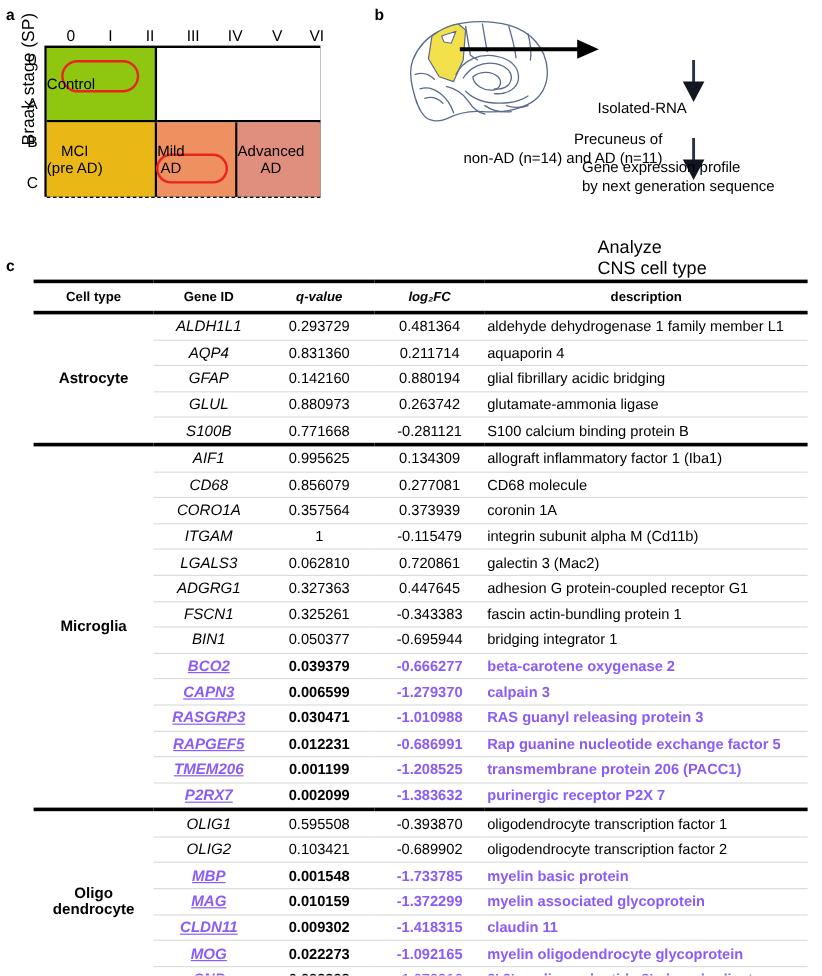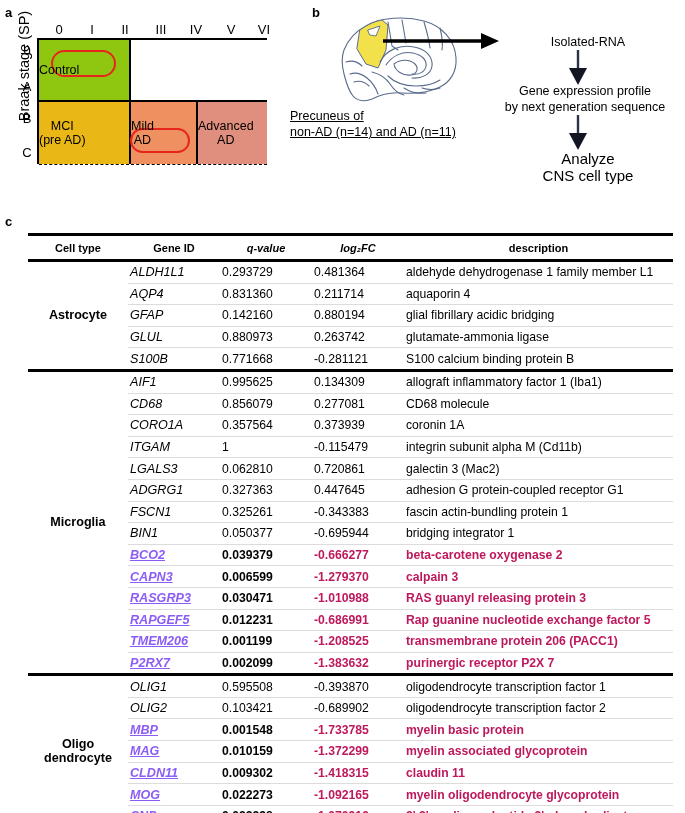--- a/index.html
+++ b/index.html
@@ -121,27 +121,27 @@
   #oval-mildad  { left: 130px; top: 128px; width: 60px; height: 25px; }
   .cell-text { position: relative; z-index: 2; }
 
   
   #panel-b { position: absolute; left: 290px; top: 0; width: 395px; height: 205px; }
 
   #brain-svg { position: absolute; left: 42px; top: 16px; }
 
   #precuneus-caption {
     position: absolute; left: 0px; top: 108px;
-    width: 262px; text-align: left;
-    font-size: 12.5px; line-height: 1.28; text-decoration: underline;
+    width: 262px; text-align: right;
+    font-size: 12.5px; line-height: 1.28;
   }
 
   .flow-text {
-    position: absolute; text-align: center;
-    font-size: 12.5px; line-height: 1.26;
+    position: absolute; text-align: left;
+    font-size: 12.5px; line-height: 1.26; margin-top: 48px;
   }
   #isolated-rna { left: 208px; top: 35px; width: 180px; }
   #gene-expr    { left: 195px; top: 84px; width: 200px; font-size: 12.5px; }
   #analyze      { left: 208px; top: 151px; width: 180px; font-size: 15px; line-height: 1.1; }
 
   .arrow-svg { position: absolute; }
   #arrow-horiz { left: 93px; top: 32px; }
   #arrow-v1    { left: 277px; top: 50px; }
   #arrow-v2    { left: 277px; top: 115px; }
 
@@ -180,31 +180,31 @@
     white-space: nowrap;
   }
   td.cell-type {
     text-align: center;
     font-weight: bold;
     font-size: 12.6px;
     border-bottom: none;
     line-height: 1.18;
   }
   td.gene-id {
-    text-align: left;
+    text-align: center;
     font-style: italic;
     font-size: 12.6px;
   }
-  td.qval, td.fc { text-align: left; }
+  td.qval, td.fc { text-align: center; }
   td.desc { text-align: left; padding-left: 9px; }
 
   tr.hl td.gene-id { color: #8b5cf6; font-weight: bold; text-decoration: underline; }
   tr.hl td.qval    { font-weight: bold; color: #000; }
-  tr.hl td.fc      { color: #be185d; font-weight: bold; }
-  tr.hl td.desc    { font-weight: bold; color: #be185d; }
+  tr.hl td.fc      { color: #8b5cf6; font-weight: bold; }
+  tr.hl td.desc    { font-weight: bold; color: #8b5cf6; }
 
   tr.sec-start td { border-top: 3px solid #000; }
   tr.sec-start td.cell-type { border-top: 3px solid #000; }
   tr.last-row td { border-bottom: 3px solid #000; }
 </style>
 </head>
 <body>
 
 <div id="panel-a">
   <div class="panel-letter" id="panel-a-letter">a</div>

